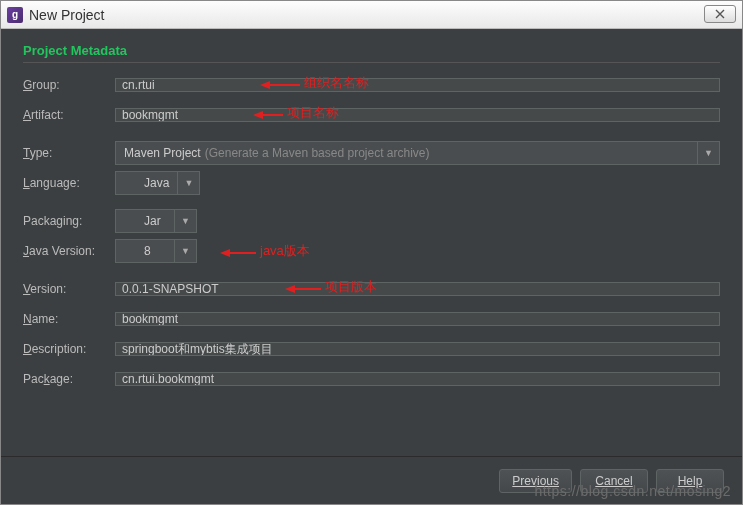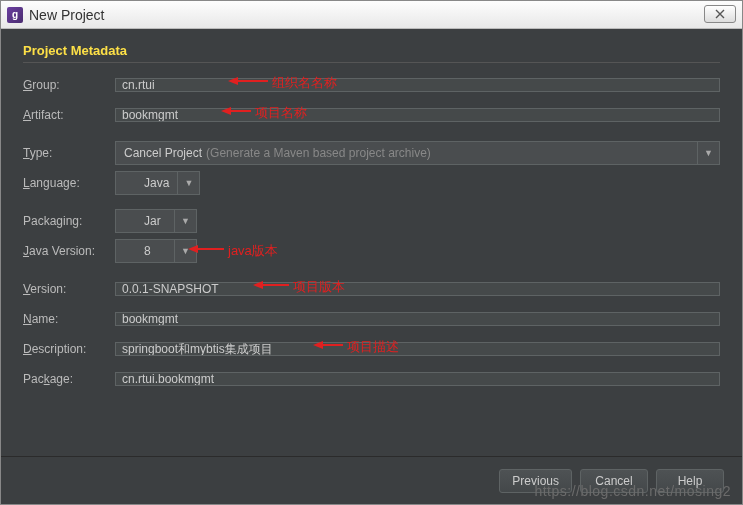--- a/index.html
+++ b/index.html
@@ -48,21 +48,21 @@
     font-size:10px;color:#444;
   }
   .content {
     background: #3c3f41;
     height: 427px;
     color: #bbb;
     padding: 14px 22px 8px 22px;
     position: relative;
   }
   .section-title {
-    color: #fde047;
+    color: #22c55e;
     font-weight: bold;
     font-size: 13px;
     margin-bottom: 4px;
   }
   .hr {
     border: none;
     border-top: 1px solid #555;
     margin-bottom: 10px;
   }
   .row {
@@ -114,22 +114,23 @@
     height: 100%;
   }
   .select.wide { flex: 1; }
   .select.narrow .select-body { min-width: 38px; margin-left: 20px; }
   .annotation {
     position: absolute;
     color: #e02020;
     font-size: 13px;
     pointer-events: none;
     display: flex;
-    align-items: flex-start;
+    align-items: flex-end;
     white-space: nowrap;
+    margin-left: 32px;
   }
   .arrow-svg { margin-right: 4px; }
   .footer {
     height: 48px;
     background: #3c3f41;
     border-top: 1px solid #2b2b2b;
     display: flex;
     align-items: center;
     justify-content: flex-end;
     padding: 0 18px;
@@ -138,20 +139,21 @@
   .btn {
     min-width: 68px;
     height: 24px;
     border: 1px solid #5e6364;
     background: linear-gradient(#4e5254,#44484a);
     color: #ccc;
     font-size: 12px;
     border-radius: 3px;
     cursor: pointer;
     padding: 0 12px;
+    text-decoration: underline;
   }
   .btn.primary {
     background: linear-gradient(#3a6bb0,#2d578f);
     border-color: #2a4f82;
     color: #fff;
     font-weight: bold;
     min-width: 78px;
   }
   .watermark {
     position:absolute;
@@ -204,21 +206,21 @@
         <span>项目名称</span>
       </div>
     </div>
 
     <div class="spacer"></div>
 
     <div class="row">
       <div class="label"><span class="u">T</span>ype:</div>
       <div class="select wide">
         <div class="select-body" style="flex:1;">
-          <span>Cancel Project</span>
+          <span>Maven Project</span>
           <span class="select-hint">(Generate a Maven based project archive)</span>
         </div>
         <div class="select-arrow">▼</div>
       </div>
     </div>
 
     <div class="row">
       <div class="label"><span class="u">L</span>anguage:</div>
       <div class="select narrow">
         <div class="select-body">
@@ -272,27 +274,20 @@
     </div>
 
     <div class="row">
       <div class="label"><span class="u">N</span>ame:</div>
       <input class="input" value="bookmgmt" style="">
     </div>
 
     <div class="row">
       <div class="label"><span class="u">D</span>escription:</div>
       <input class="input" value="springboot和mybtis集成项目" style="">
-      <div class="annotation" style="left:290px;top:1px;">
-        <svg class="arrow-svg" width="30" height="14">
-            <line x1="30" y1="7" x2="8" y2="7" stroke="#e02020" stroke-width="2"></line>
-            <polygon points="0,7 10,3 10,11" fill="#e02020"></polygon>
-          </svg>
-        <span>项目描述</span>
-      </div>
     </div>
 
     <div class="row">
       <div class="label">Pac<span class="u">k</span>age:</div>
       <input class="input" value="cn.rtui.bookmgmt" style="">
     </div>
 
   </div>
 
   <div class="footer">

